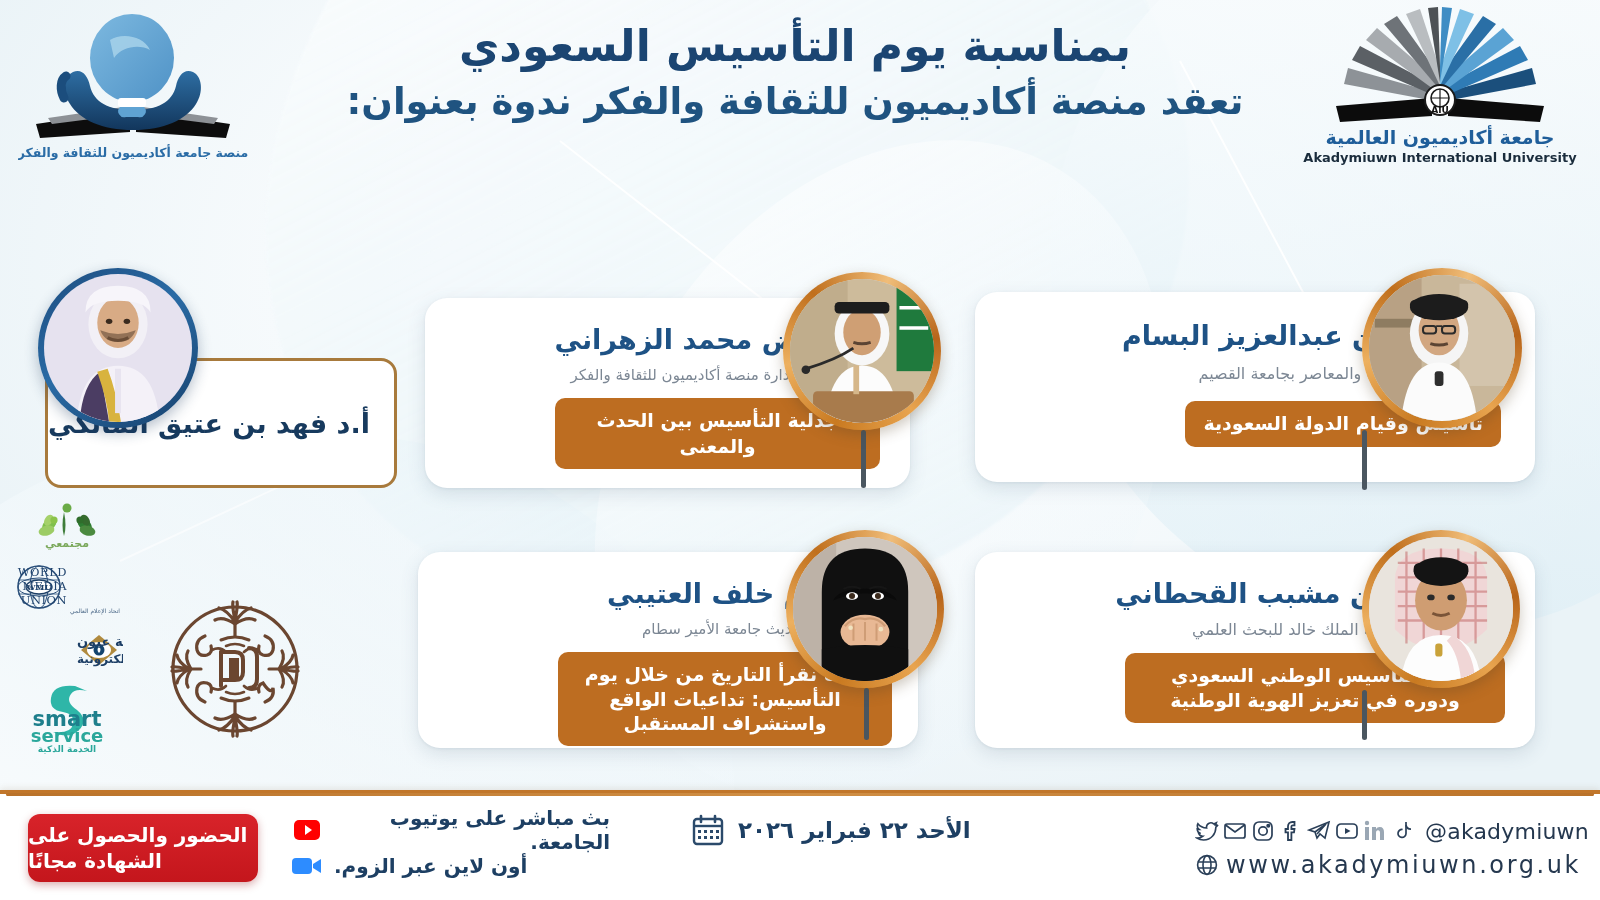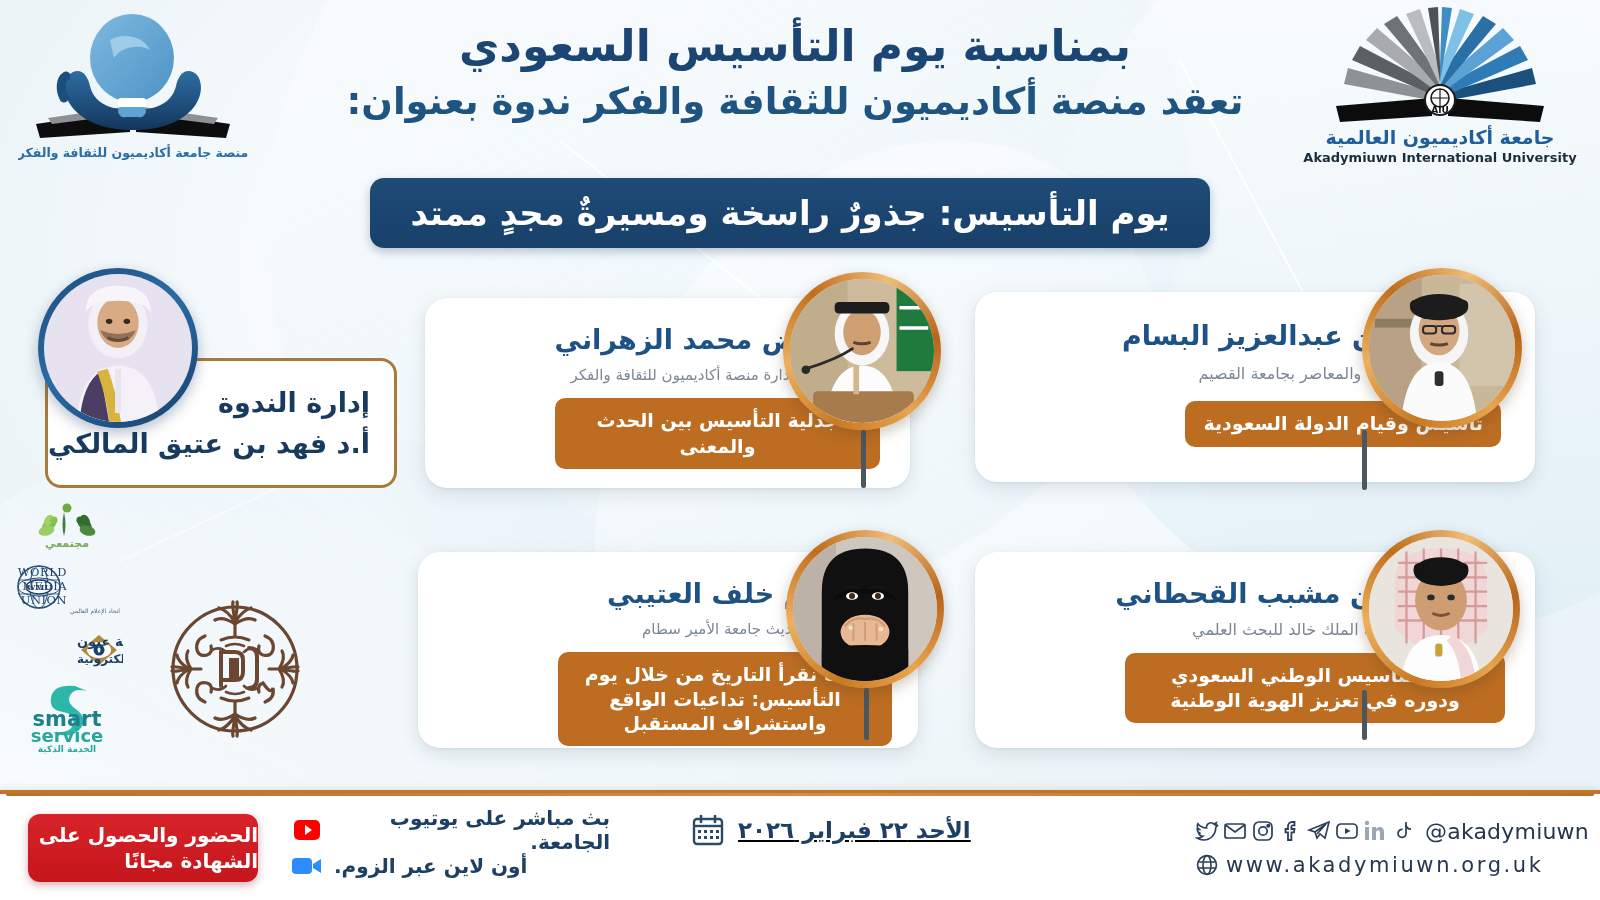--- a/index.html
+++ b/index.html
@@ -149,47 +149,47 @@
     box-shadow:0 -2px 6px rgba(120,90,50,.12);
   }
   #footer::before {
     content:""; position:absolute; left:6px; right:6px; top:-1px; height:3px;
     background:linear-gradient(90deg,#b9722a,#d08f45,#b9722a); border-radius:2px;
   }
   .free-btn {
     position:absolute; left:28px; top:20px; width:230px; height:68px;
     background:linear-gradient(180deg,#d8232a 0%,#c4161c 100%);
     border-radius:12px; color:#fff; direction:rtl;
-    display:flex; flex-direction:column; align-items:flex-start; justify-content:center;
+    display:flex; flex-direction:column; align-items:flex-end; justify-content:center;
     font-size:20px; font-weight:bold; line-height:1.3;
     box-shadow:0 3px 8px rgba(150,20,25,.35);
   }
   .footer-col { position:absolute; direction:rtl; }
   #zoom-col { left:290px; top:18px; width:320px; }
   .fline {
     display:flex; align-items:center; justify-content:flex-start;
     gap:10px; height:36px; color:#1d3f63; font-size:20px; font-weight:bold;
     flex-direction:row-reverse;
   }
   .fline .micon { flex:0 0 auto; width:34px; height:26px; display:flex; align-items:center; justify-content:center; }
-  #datetime-col { left:690px; top:16px; width:370px;text-decoration:underline; }
+  #datetime-col { left:690px; top:16px; width:370px; }
   .dline {
     display:flex; align-items:center; gap:12px; height:40px;
     color:#1d3f63; font-size:23px; font-weight:bold; flex-direction:row-reverse;
     justify-content:flex-start;
   }
   .dline .dicon { flex:0 0 auto; width:36px; height:36px; }
   #social-col { left:1195px; top:20px; width:390px; direction:ltr; }
   .social-row {
     display:flex; align-items:center; gap:4px; height:34px; color:#2a3f58;
     justify-content:flex-start;
   }
   .social-row .handle { font-size:22px; color:#25384f; margin-left:6px; letter-spacing:.2px; }
   .web-row { display:flex; align-items:center; gap:7px; height:34px; }
-  .web-row .url { font-size:21px; color:#25384f; letter-spacing:2.6px; }
+  .web-row .url { font-size:24px; color:#25384f; letter-spacing:2.6px; }
   .sicon { width:24px; height:24px; display:block; }
 </style>
 </head>
 <body>
 
 <div id="poster">
 
   <div class="swoosh sw1"></div>
   <div class="swoosh sw2"></div>
   <div class="swoosh sw3"></div>
@@ -259,23 +259,20 @@
         <text x="150" y="142" text-anchor="middle" font-family="DejaVu Sans, sans-serif" font-size="19" font-weight="bold" fill="#1f5e9a" direction="rtl">جامعة أكاديميون العالمية</text>
         <text x="150" y="160" text-anchor="middle" font-family="DejaVu Sans, sans-serif" font-size="13" font-weight="bold" fill="#1a2c3c">Akadymiuwn International University</text>
       </svg>
     </div>
 
     <div class="header-lines">
       <div class="hdr-l1">بمناسبة يوم التأسيس السعودي</div>
       <div class="hdr-l2">تعقد منصة أكاديميون للثقافة والفكر ندوة بعنوان:</div>
     </div>
 
-    <div class="title-banner">
-      <span>يوم التأسيس: جذورٌ راسخة ومسيرةٌ مجدٍ ممتد</span>
-    </div>
   </div>
 
   <div class="card" style="left:975px;top:292px;width:560px;height:190px;">
     <div class="card-inner">
       <div class="sp-name">أ.د أحمد بن عبدالعزيز البسام</div>
       <div class="sp-role">أستاذ التاريخ الحديث والمعاصر بجامعة القصيم</div>
       <div class="sp-topic">تأسيس وقيام الدولة السعودية</div>
     </div>
   </div>
   <div class="stem" style="left:1362px;top:430px;height:60px;"></div>
@@ -384,21 +381,20 @@
         <path d="M42 60 v12 M50 59 v13 M58 60 v12" stroke="#cf9d76" stroke-width="1.4"></path>
         <circle cx="40" cy="63" r="1.6" fill="#f0e3c0"></circle>
         <circle cx="61" cy="64" r="1.6" fill="#f0e3c0"></circle>
         <path d="M20 78 q30 -6 60 0 v22 h-60 Z" fill="#101010"></path>
       </svg>
     </div>
   </div>
 
   <div id="moderator-card">
     <div class="mod-text">
-      <div class="mod-l1">إدارة الندوة</div>
       <div class="mod-l2">أ.د فهد بن عتيق المالكي</div>
     </div>
   </div>
   <div id="moderator-photo">
     <div class="pin">
       <svg viewBox="0 0 100 100" xmlns="http://www.w3.org/2000/svg">
         <rect width="100" height="100" fill="#e6e2ef"></rect>
         <ellipse cx="50" cy="34" rx="20" ry="23" fill="#f2f0f6"></ellipse>
         <ellipse cx="50" cy="33" rx="14" ry="17" fill="#d8ab85"></ellipse>
         <path d="M28 26 q0 -18 22 -18 q22 0 22 18 q-4 -8 -22 -8 q-18 0 -22 8 Z" fill="#f7f5fa"></path>

